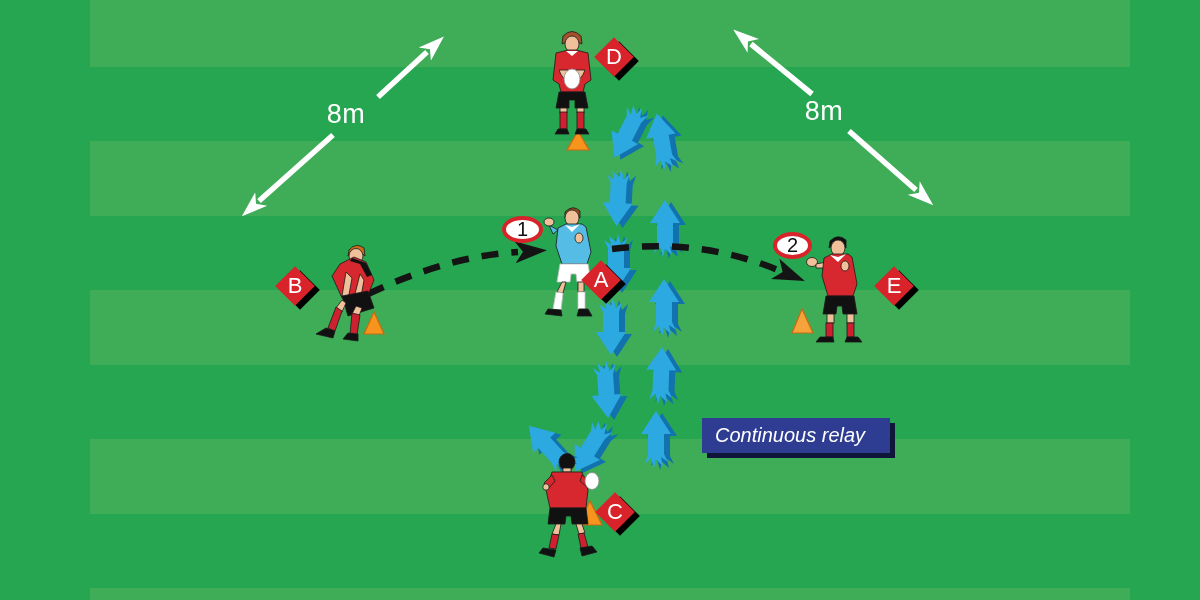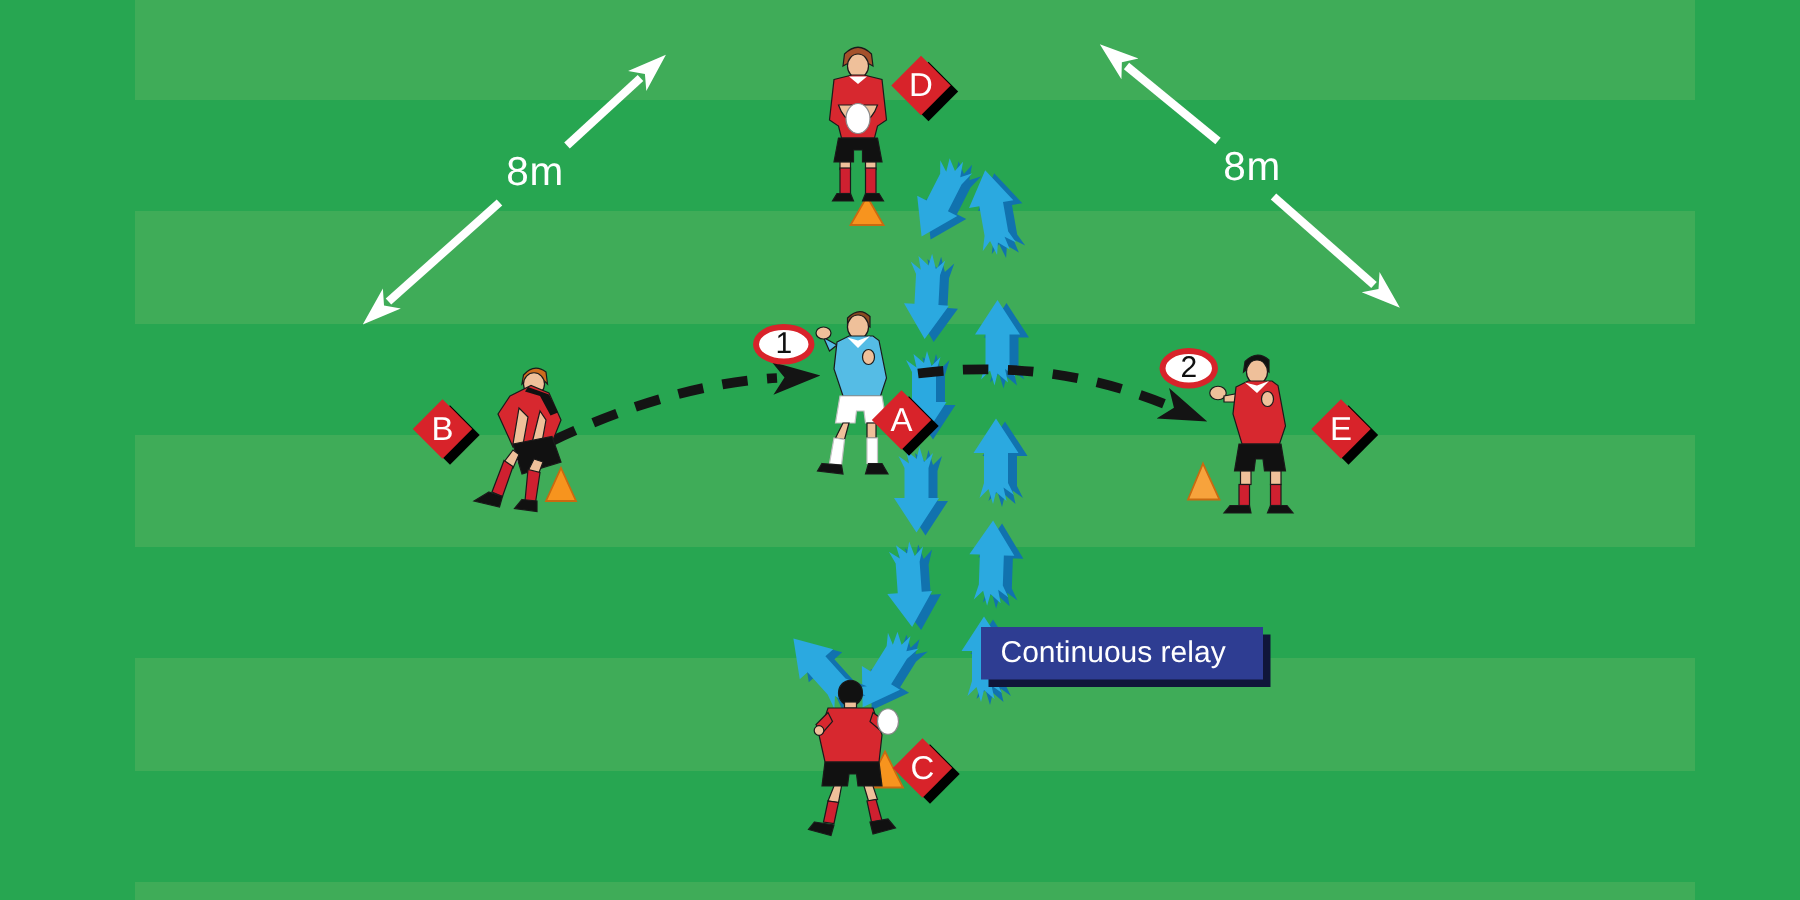--- a/index.html
+++ b/index.html
@@ -3,40 +3,40 @@
 <meta charset="utf-8">
 <style>
   html,body{margin:0;padding:0;background:#111;}
   .scene{position:relative;width:1200px;height:600px;overflow:hidden;
          background:#27a651;font-family:"Liberation Sans",sans-serif;}
   .stripes{position:absolute;left:90px;top:-8px;width:1040px;height:608px;
     background:repeating-linear-gradient(to bottom,#3fac58 0 75px,#27a651 75px 149px);}
   svg.gfx{position:absolute;left:0;top:0;z-index:2;}
   
   .dist-label{position:absolute;z-index:3;color:#fff;font-size:27px;width:60px;
-    text-align:right;letter-spacing:0.5px;}
+    text-align:center;letter-spacing:0.5px;}
   
   .badge{position:absolute;width:40px;height:40px;z-index:4;}
   .badge .dshadow{position:absolute;left:11px;top:10px;width:28px;height:28px;
     background:#000;transform:rotate(45deg);}
   .badge .dface{position:absolute;left:6px;top:6px;width:28px;height:28px;
     background:#d8232a;transform:rotate(45deg);}
   .badge .bletter{position:absolute;left:0;top:0;width:40px;height:40px;
     display:flex;align-items:center;justify-content:center;
     color:#fff;font-size:22px;line-height:40px;}
   
   .seq{position:absolute;z-index:4;background:#fff;border:4.5px solid #d8232a;
     border-radius:50%;box-sizing:border-box;display:flex;align-items:center;
     justify-content:center;color:#101010;font-size:20px;}
   .seq1{left:502px;top:216px;width:41px;height:27px;}
   .seq2{left:773px;top:232px;width:39px;height:27px;}
   
-  .relay-box{position:absolute;left:654px;top:418px;width:175px;height:35px;
+  .relay-box{position:absolute;left:702px;top:418px;width:175px;height:35px;
     background:#2e3d92;box-shadow:5px 5px 0 #10163a;z-index:4;color:#fff;
-    font-size:20px;line-height:35px;padding-left:13px;box-sizing:content-box;}
+    font-size:20px;line-height:35px;padding-left:13px;box-sizing:content-box;font-style:italic;}
   .start-box{position:absolute;left:642px;top:537px;width:74px;height:40px;
     background:#221f20;box-shadow:4px 4px 0 #a3a3a3;z-index:4;color:#fff;
     font-size:20px;line-height:40px;padding-left:13px;box-sizing:border-box;}
 </style>
 </head>
 <body>
 
 <div class="scene">
   <div class="stripes"></div>
 

